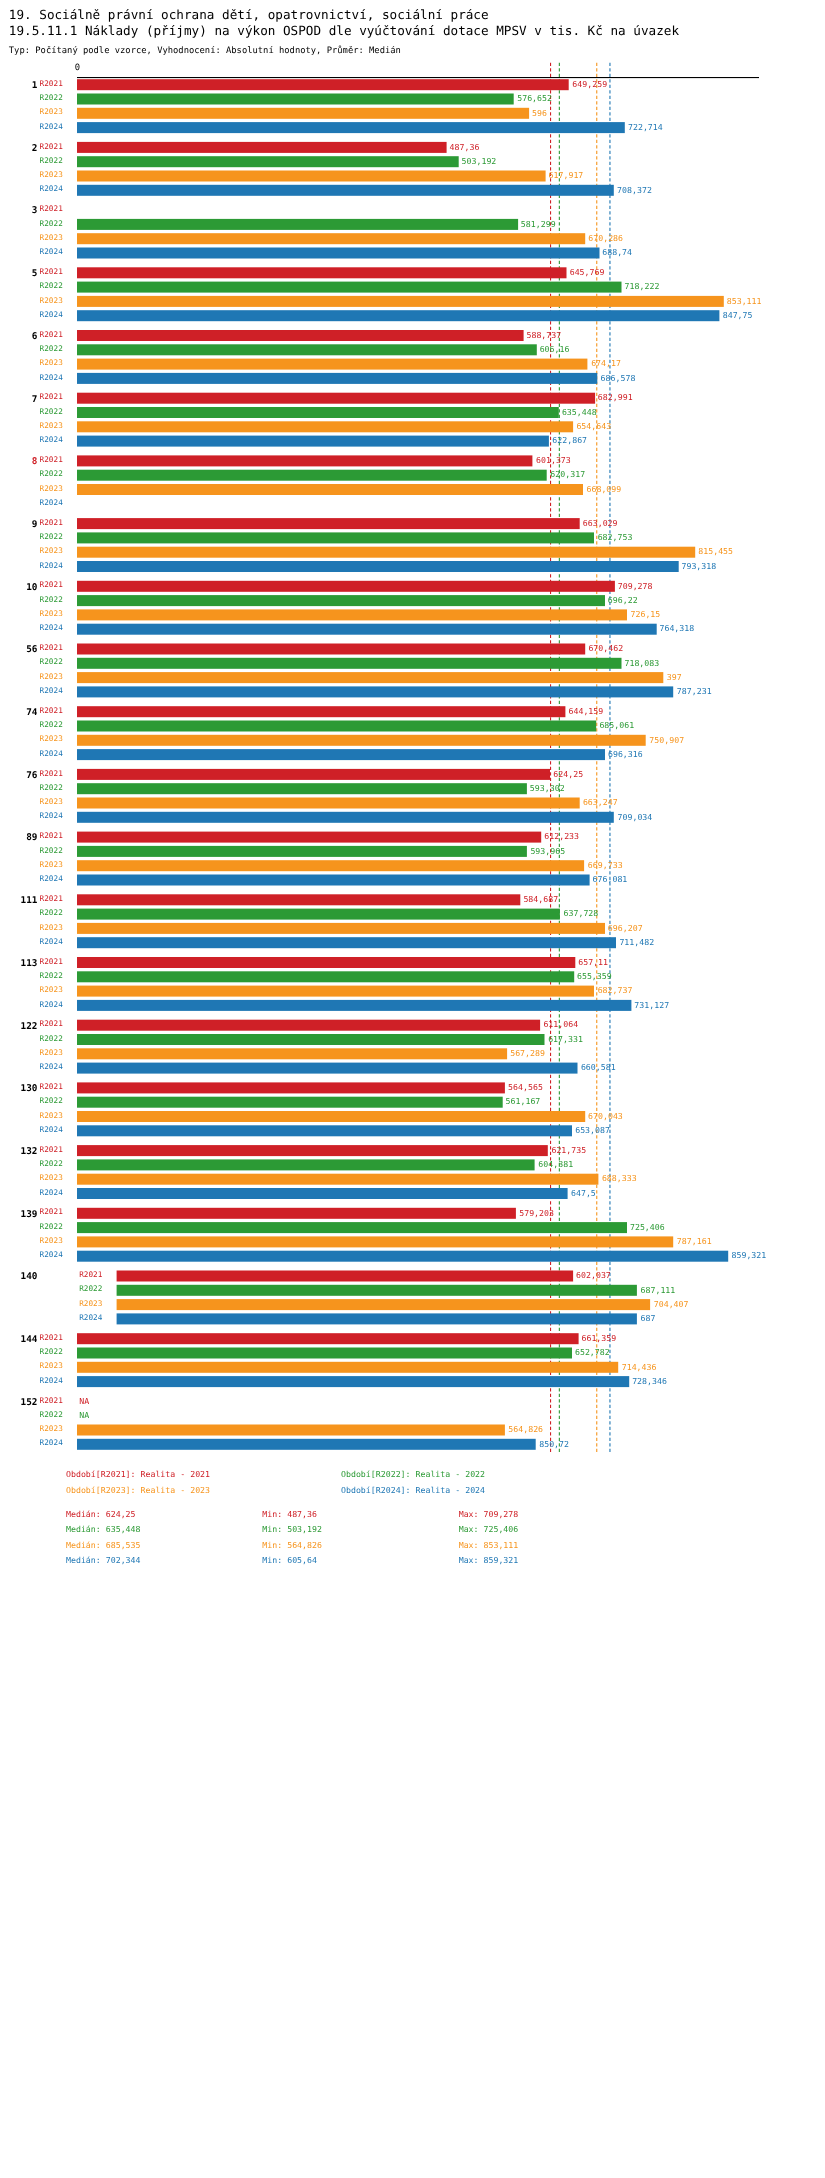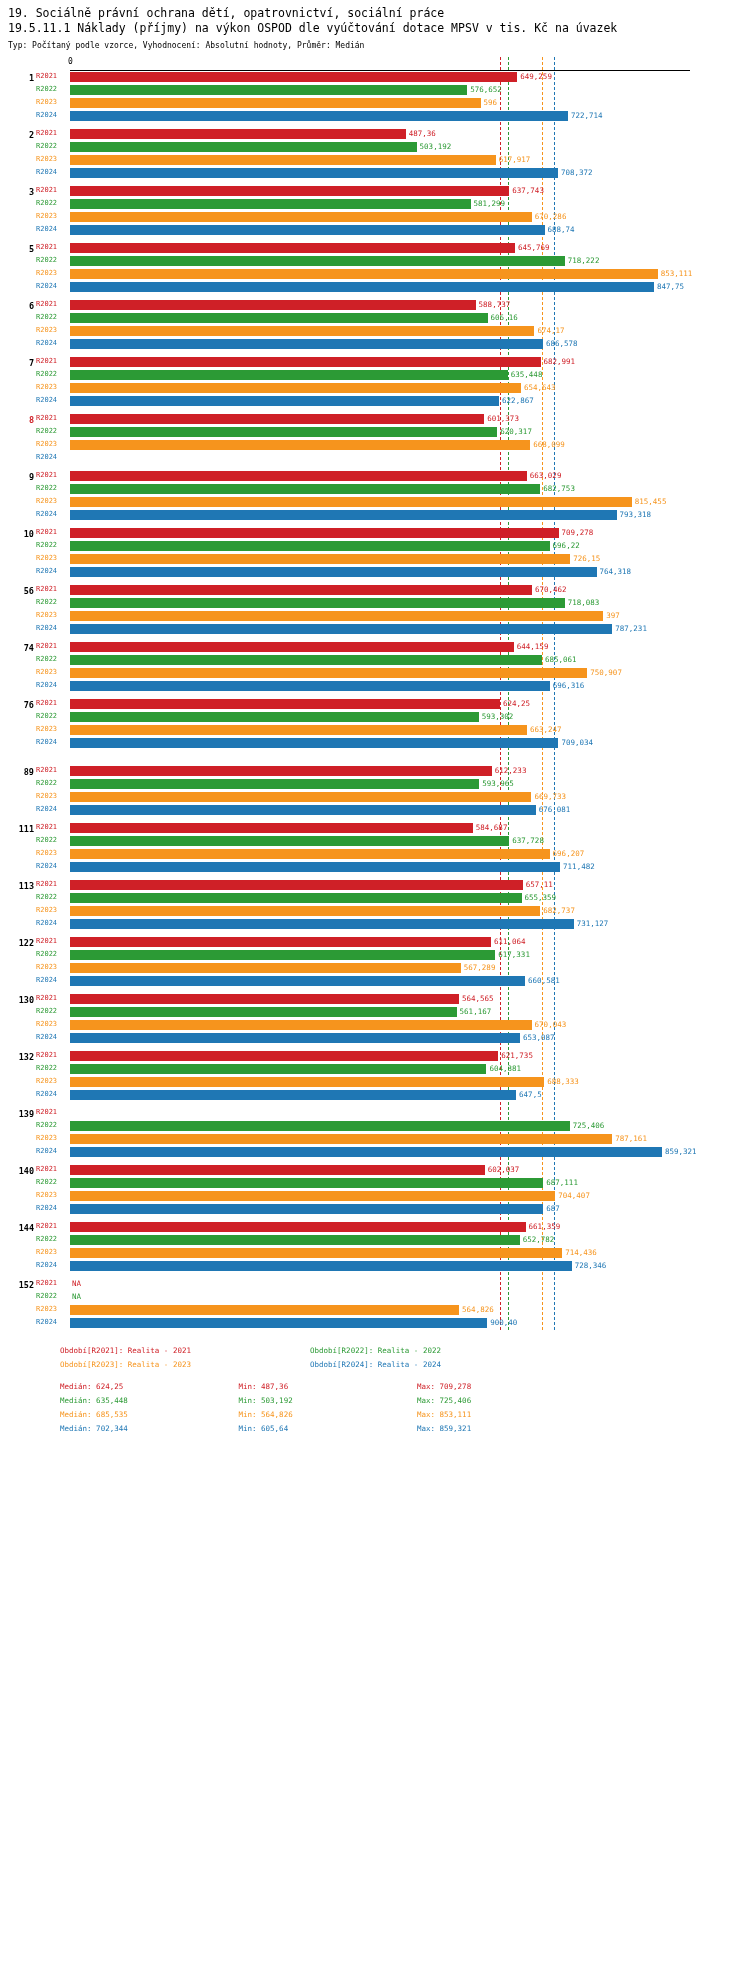--- a/index.html
+++ b/index.html
@@ -237,24 +237,20 @@
               <div class="bar-wrap">
                 <div class="bar" style="width:488.0px;background:#1f77b4;"></div>
                 <div class="bar-value" style="left:491.0px;color:#1f77b4;">708,372</div>
               </div>
             </div>
           </div>
           <div class="group" style="margin-bottom:5px;">
             <div class="group-label" style="top:2px;color:#000;">3</div>
             <div class="row">
               <div class="row-label" style="color:#cf2027;">R2021</div>
-              <div class="bar-wrap">
-                <div class="bar" style="width:439.3px;background:#cf2027;"></div>
-                <div class="bar-value" style="left:442.3px;color:#cf2027;">637,743</div>
-              </div>
             </div>
             <div class="row">
               <div class="row-label" style="color:#2c9a35;">R2022</div>
               <div class="bar-wrap">
                 <div class="bar" style="width:400.5px;background:#2c9a35;"></div>
                 <div class="bar-value" style="left:403.5px;color:#2c9a35;">581,299</div>
               </div>
             </div>
             <div class="row">
               <div class="row-label" style="color:#f6941d;">R2023</div>
@@ -508,21 +504,21 @@
               </div>
             </div>
             <div class="row">
               <div class="row-label" style="color:#1f77b4;">R2024</div>
               <div class="bar-wrap">
                 <div class="bar" style="width:479.7px;background:#1f77b4;"></div>
                 <div class="bar-value" style="left:482.7px;color:#1f77b4;">696,316</div>
               </div>
             </div>
           </div>
-          <div class="group" style="margin-bottom:15px;">
+          <div class="group" style="margin-bottom:5px;">
             <div class="group-label" style="top:2px;color:#000;">76</div>
             <div class="row">
               <div class="row-label" style="color:#cf2027;">R2021</div>
               <div class="bar-wrap">
                 <div class="bar" style="width:430.0px;background:#cf2027;"></div>
                 <div class="bar-value" style="left:433.0px;color:#cf2027;">624,25</div>
               </div>
             </div>
             <div class="row">
               <div class="row-label" style="color:#2c9a35;">R2022</div>
@@ -729,20 +725,24 @@
               <div class="bar-wrap">
                 <div class="bar" style="width:446.1px;background:#1f77b4;"></div>
                 <div class="bar-value" style="left:449.1px;color:#1f77b4;">647,5</div>
               </div>
             </div>
           </div>
           <div class="group" style="margin-bottom:5px;">
             <div class="group-label" style="top:2px;color:#000;">139</div>
             <div class="row">
               <div class="row-label" style="color:#cf2027;">R2021</div>
+              <div class="bar-wrap">
+                <div class="bar" style="width:399.0px;background:#cf2027;"></div>
+                <div class="bar-value" style="left:402.0px;color:#cf2027;">579,203</div>
+              </div>
             </div>
             <div class="row">
               <div class="row-label" style="color:#2c9a35;">R2022</div>
               <div class="bar-wrap">
                 <div class="bar" style="width:499.7px;background:#2c9a35;"></div>
                 <div class="bar-value" style="left:502.7px;color:#2c9a35;">725,406</div>
               </div>
             </div>
             <div class="row">
               <div class="row-label" style="color:#f6941d;">R2023</div>
@@ -752,21 +752,21 @@
               </div>
             </div>
             <div class="row">
               <div class="row-label" style="color:#1f77b4;">R2024</div>
               <div class="bar-wrap">
                 <div class="bar" style="width:592.0px;background:#1f77b4;"></div>
                 <div class="bar-value" style="left:595.0px;color:#1f77b4;">859,321</div>
               </div>
             </div>
           </div>
-          <div class="group" style="margin-bottom:5px;">
+          <div class="group" style="margin-bottom:5px;padding-left:36px;">
             <div class="group-label" style="top:2px;color:#000;">140</div>
             <div class="row">
               <div class="row-label" style="color:#cf2027;">R2021</div>
               <div class="bar-wrap">
                 <div class="bar" style="width:414.7px;background:#cf2027;"></div>
                 <div class="bar-value" style="left:417.7px;color:#cf2027;">602,037</div>
               </div>
             </div>
             <div class="row">
               <div class="row-label" style="color:#2c9a35;">R2022</div>
@@ -839,21 +839,21 @@
               <div class="row-label" style="color:#f6941d;">R2023</div>
               <div class="bar-wrap">
                 <div class="bar" style="width:389.1px;background:#f6941d;"></div>
                 <div class="bar-value" style="left:392.1px;color:#f6941d;">564,826</div>
               </div>
             </div>
             <div class="row">
               <div class="row-label" style="color:#1f77b4;">R2024</div>
               <div class="bar-wrap">
                 <div class="bar" style="width:417.2px;background:#1f77b4;"></div>
-                <div class="bar-value" style="left:420.2px;color:#1f77b4;">900,40</div>
+                <div class="bar-value" style="left:420.2px;color:#1f77b4;">850,72</div>
               </div>
             </div>
           </div>
         </div>
     </div>
   </div>
 
   <div class="legend" id="legend">
       <div class="legend-item" style="color:#cf2027;">Období[R2021]: Realita - 2021</div>
       <div class="legend-item" style="color:#2c9a35;">Období[R2022]: Realita - 2022</div>

